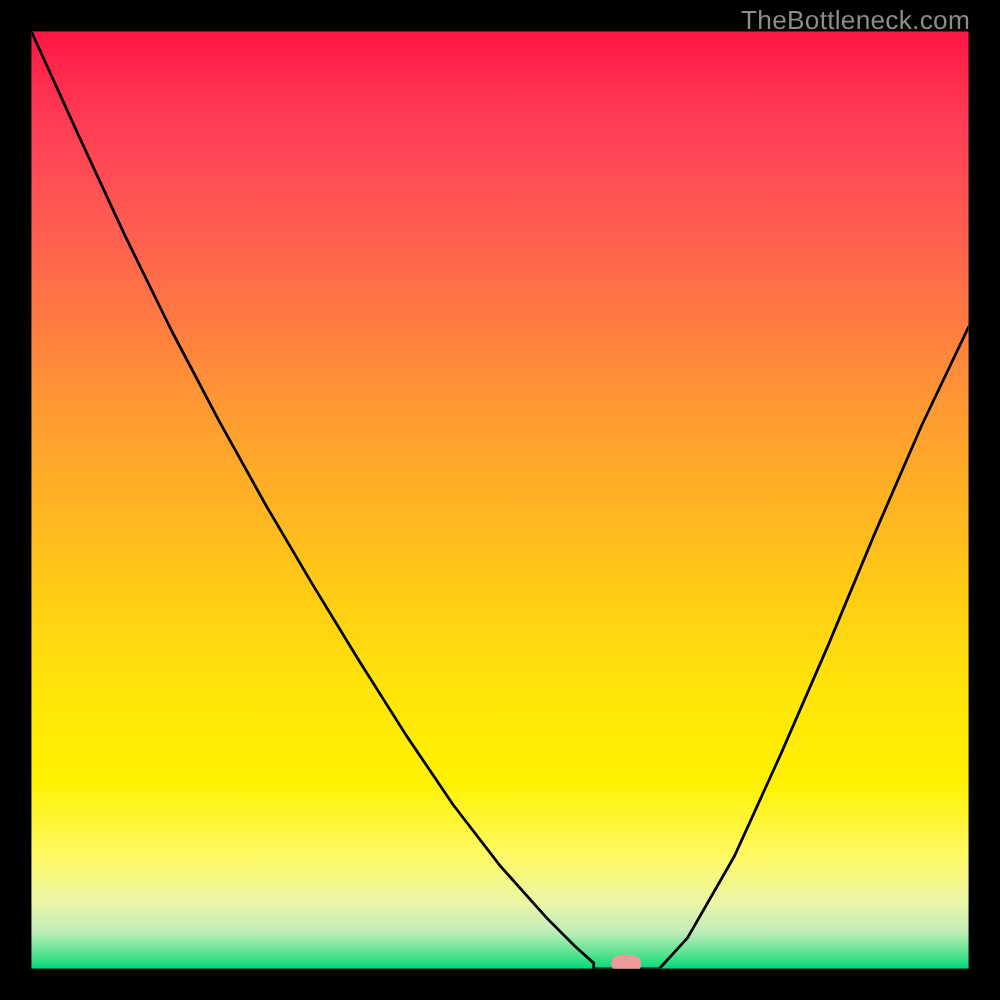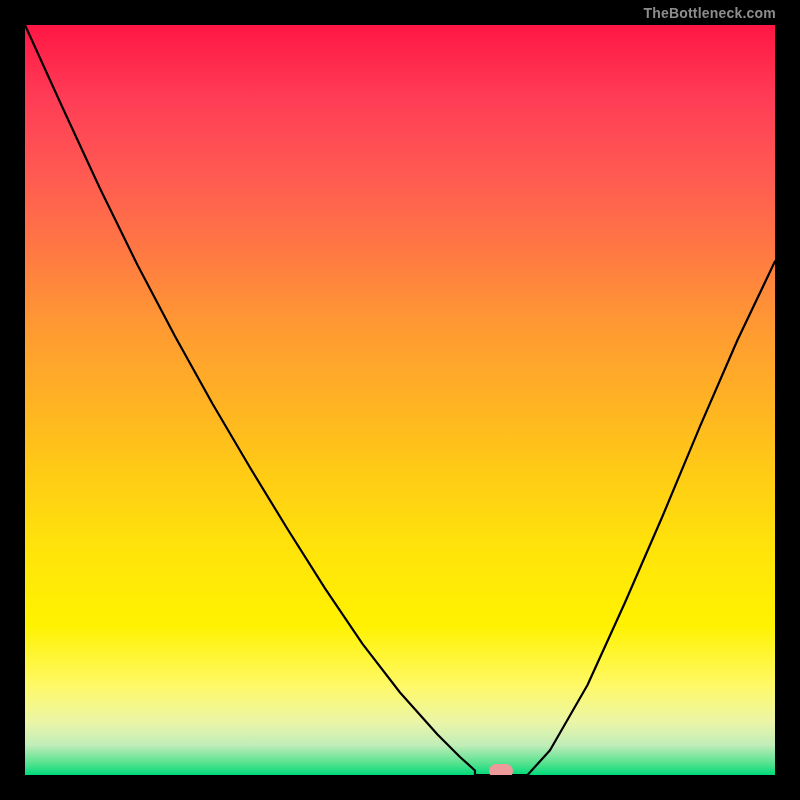--- a/index.html
+++ b/index.html
@@ -58,22 +58,22 @@
     height: 14px;
     border-radius: 7px;
     background: #ef9a9a;
     transform: translate(-50%, -50%);
   }
   .watermark {
     position: absolute;
     top: 5px;
     right: 24px;
     color: #8c8c8c;
-    font-size: 14px;
-    font-weight: 700;
+    font-size: 21px;
+    font-weight: 400;
     letter-spacing: 0.2px;
   }
   
 </style>
 </head>
 <body>
 
 <div class="frame">
   <div class="plot-area">
     <div class="gradient-bg"></div>

